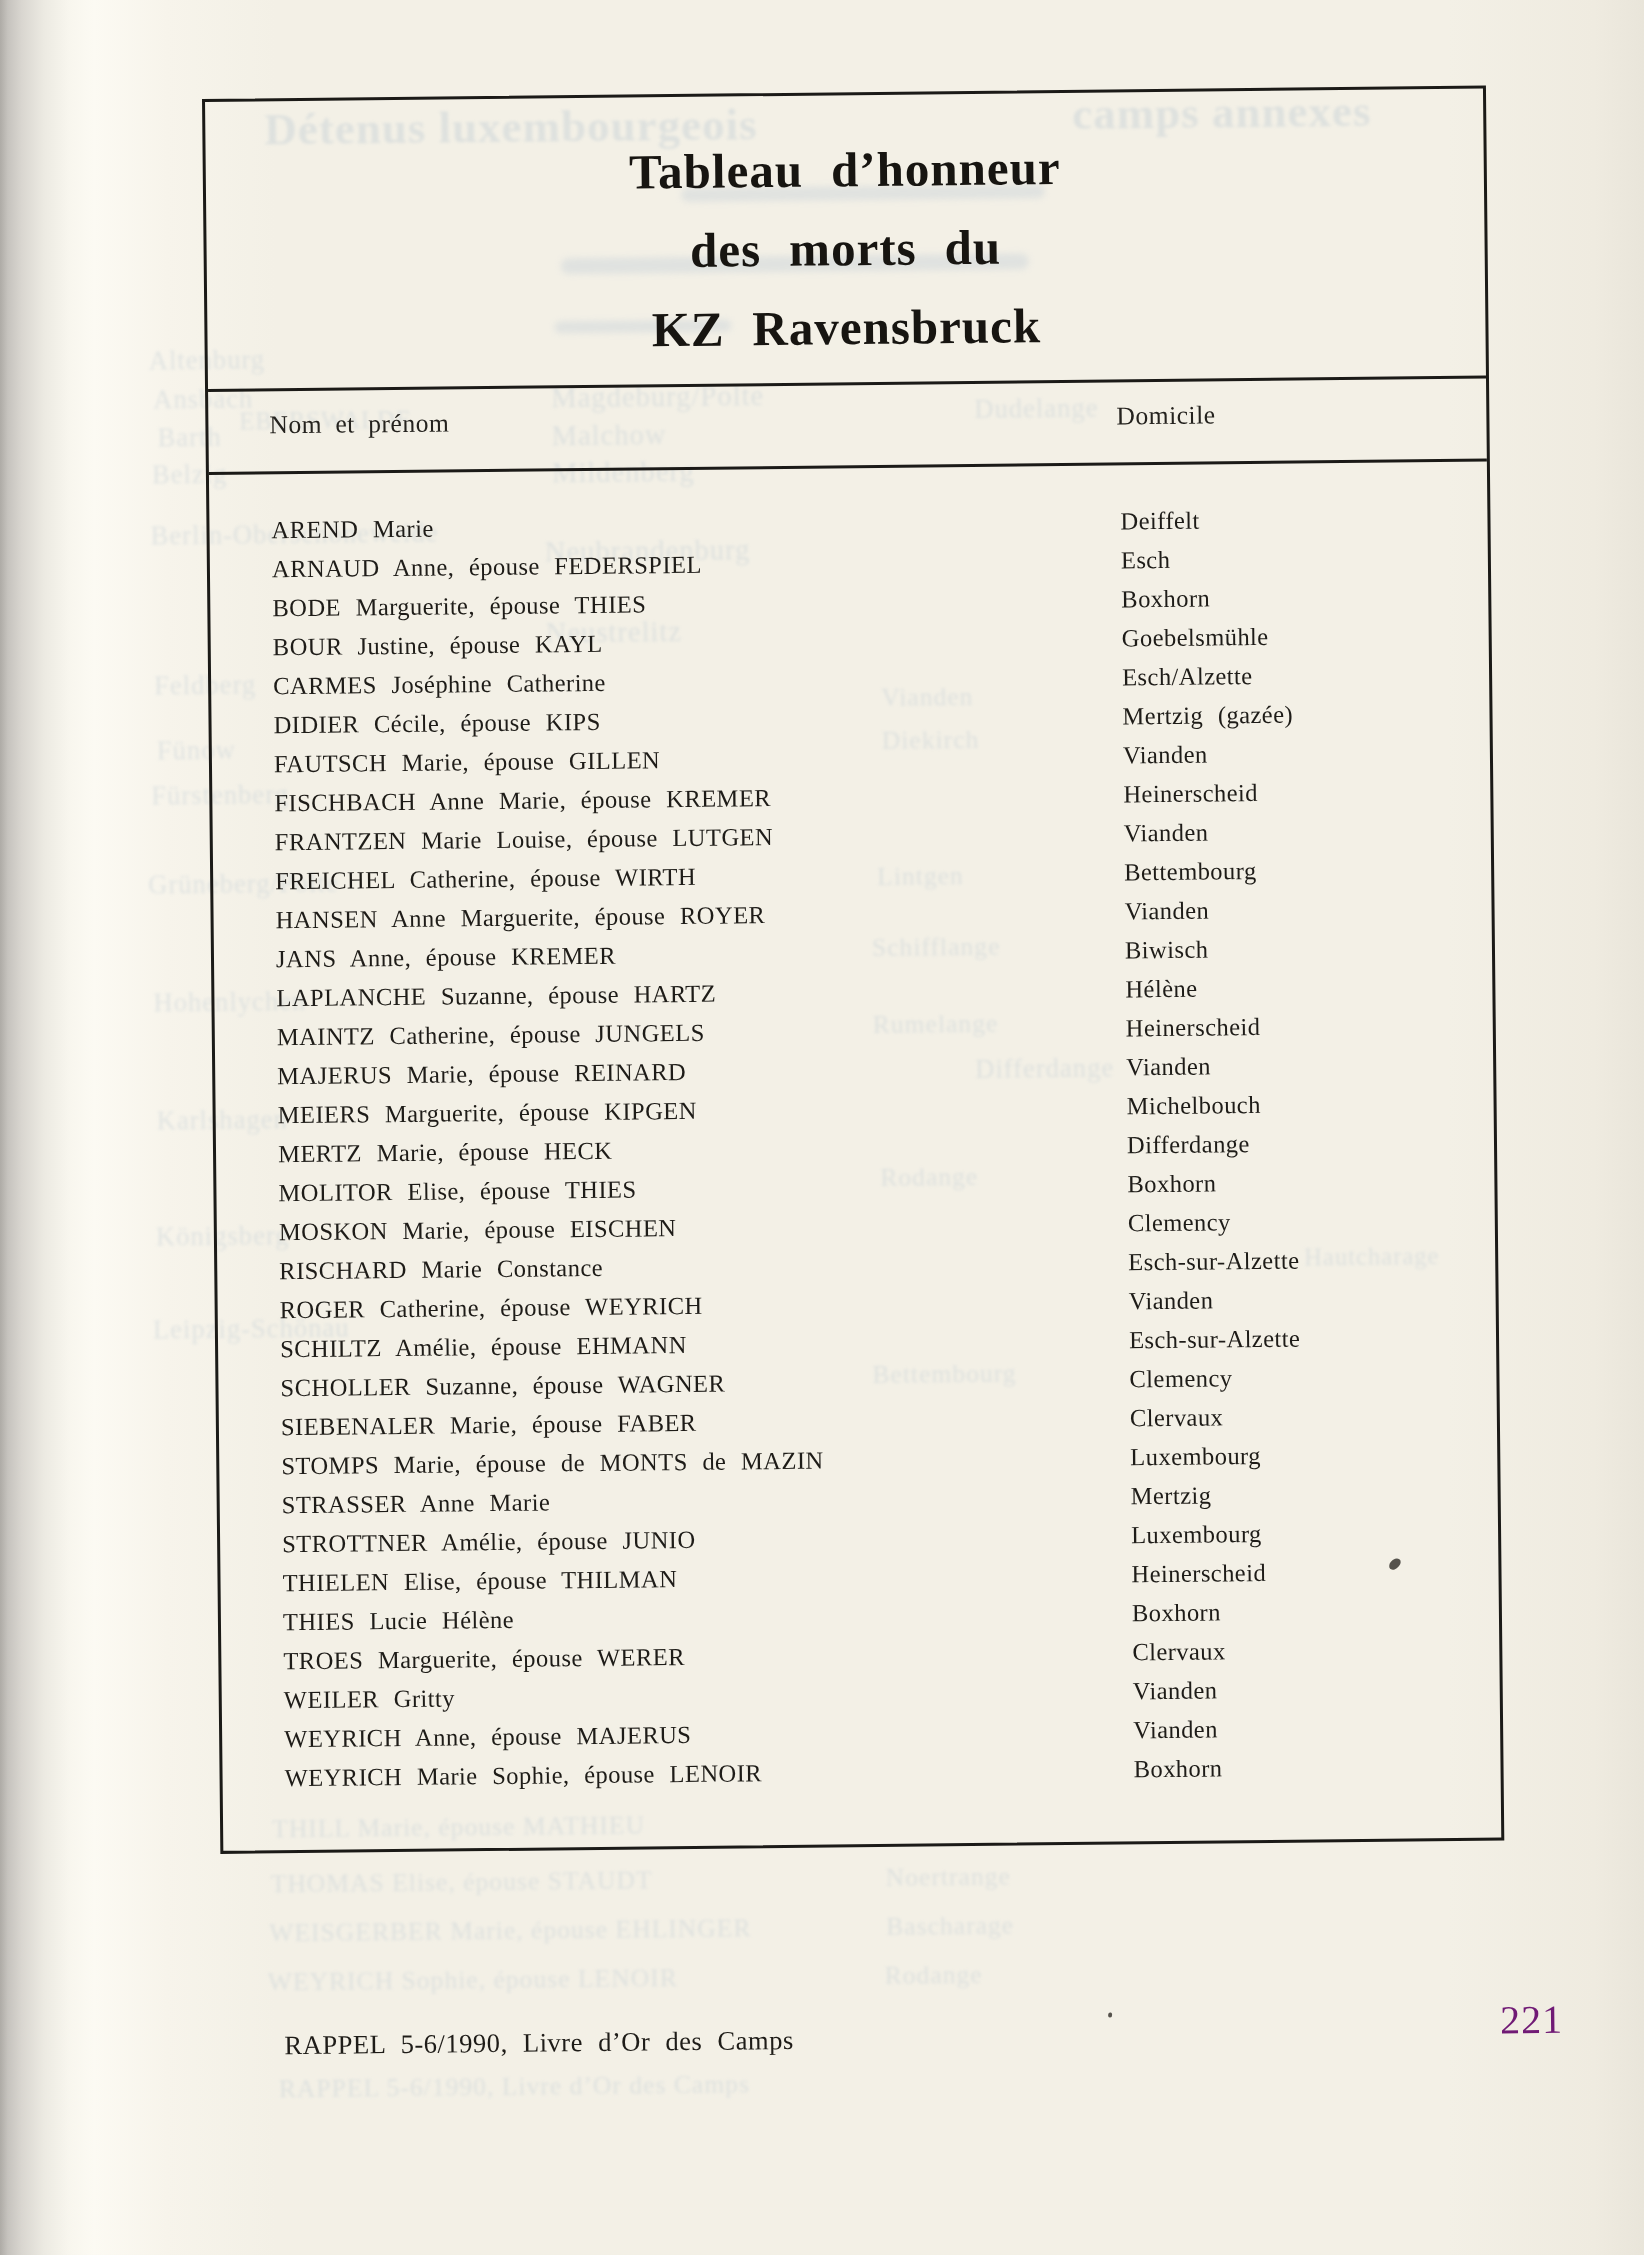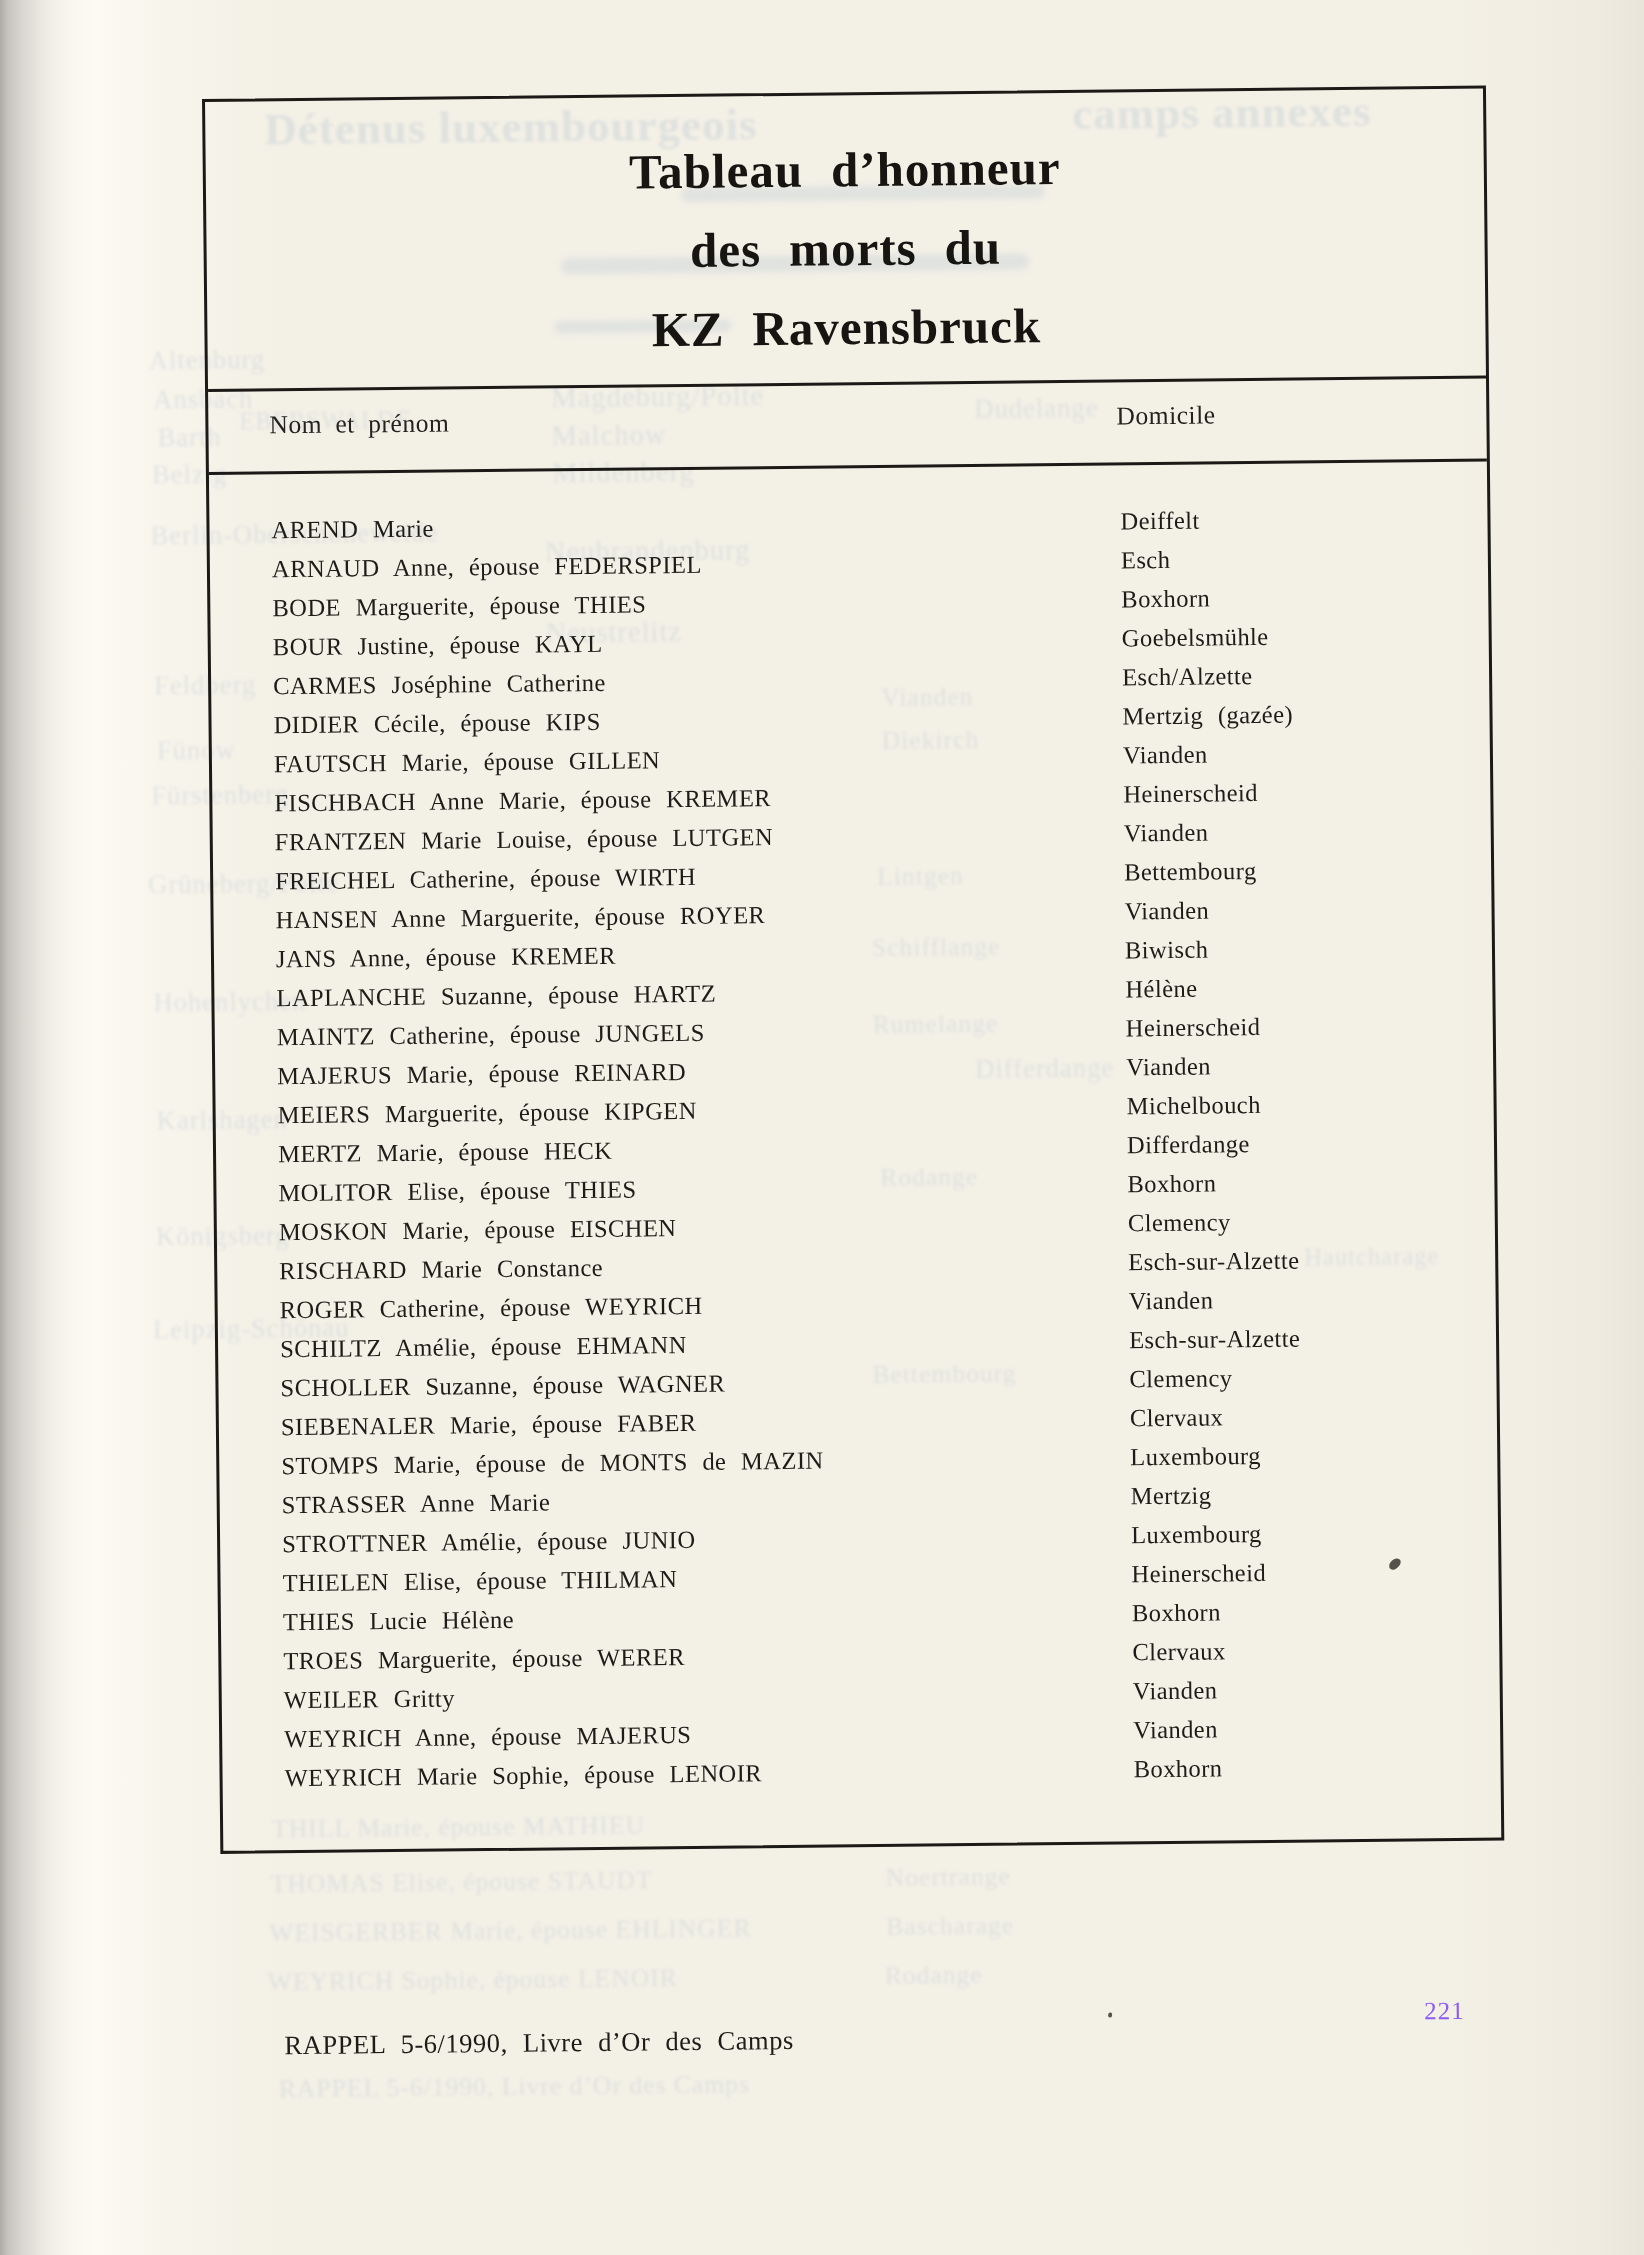--- a/index.html
+++ b/index.html
@@ -40,22 +40,22 @@
 
   .rows{position:absolute;left:0;right:0;top:409px;}
   .row{position:relative;height:39px;}
   .row span{position:absolute;top:0;line-height:39px;font-size:24.6px;
     letter-spacing:0.4px;word-spacing:0.33em;color:#1e1c18;white-space:nowrap;}
   .row .cell-name{left:62px;}
   .row .cell-domicile{left:911px;}
 
   .footer-cite{position:absolute;left:264px;top:2031px;font-size:26.6px;
     letter-spacing:0.5px;word-spacing:0.30em;color:#1e1c18;}
-  .footer-page{position:absolute;left:1404px;top:2010px;font-size:25px;
-    letter-spacing:1px;color:#8b5cf6;}
+  .footer-page{position:absolute;left:1480px;top:2010px;font-size:40px;
+    letter-spacing:1px;color:#701a75;}
 
   .speck{position:absolute;background:#55524c;border-radius:60% 40% 55% 45%;}
 </style>
 </head>
 <body>
 
 <div class="content">
 
   <div id="ghost-layer">
       <span class="ghost" style="left: 264px; top: 104px; font-size: 45px; font-weight: 700;">Détenus luxembourgeois</span>

